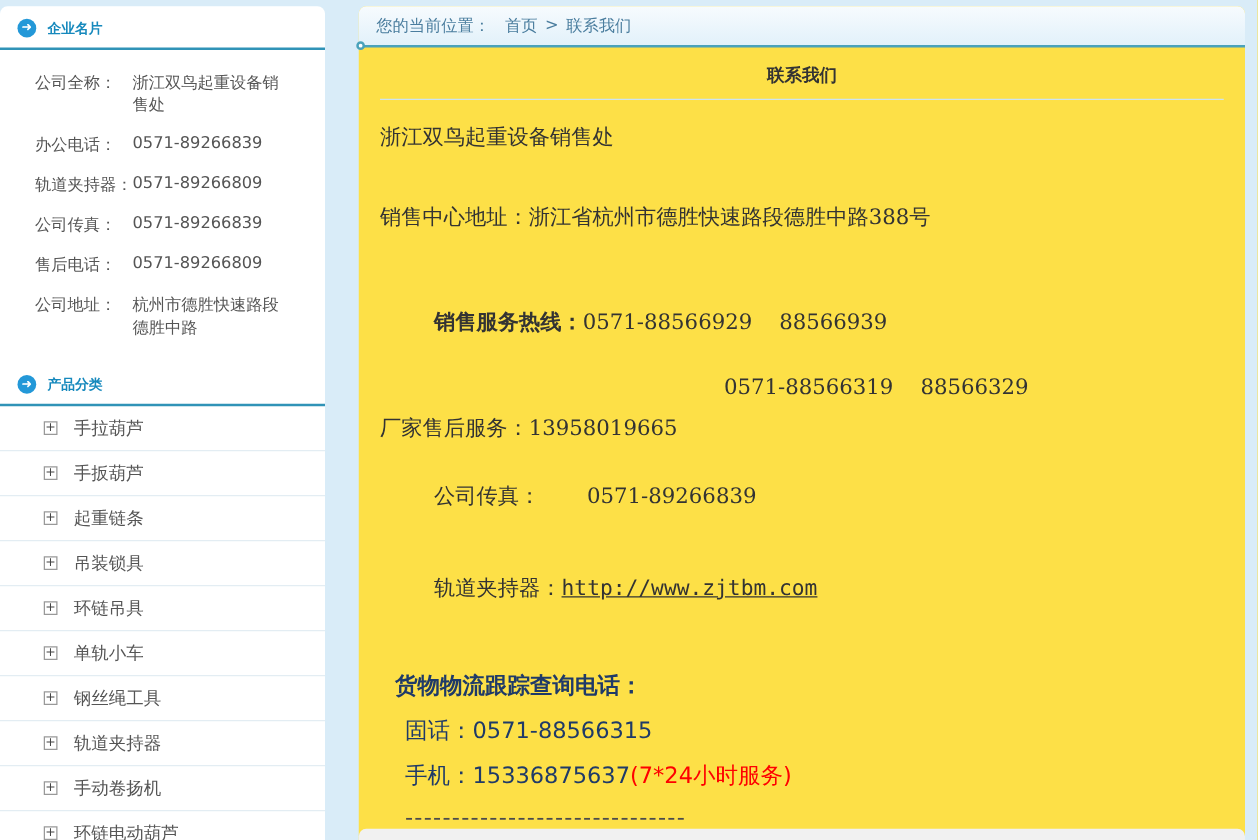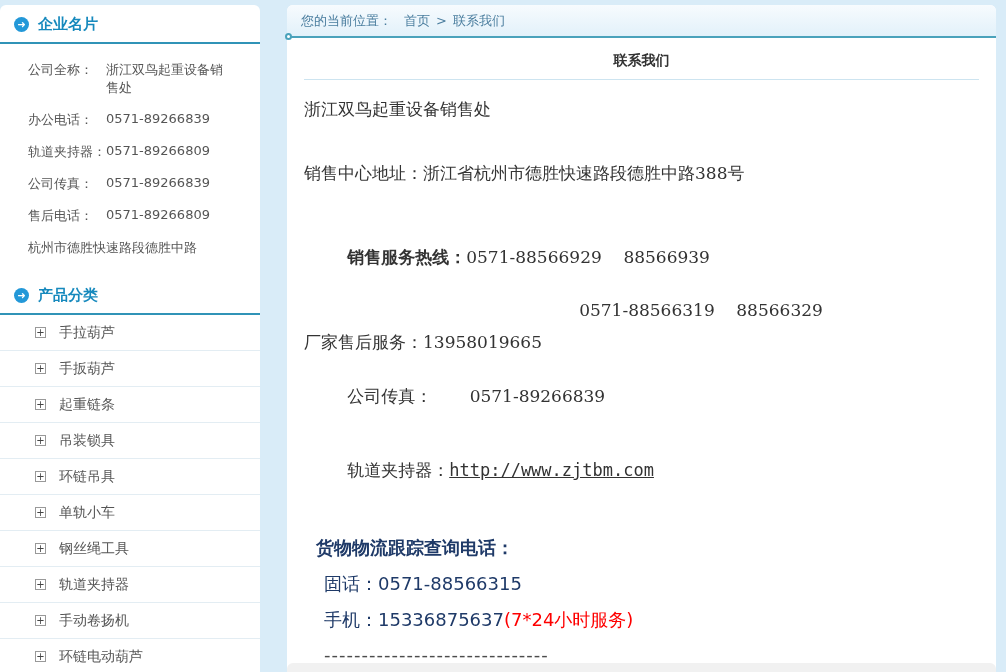--- a/index.html
+++ b/index.html
@@ -30,21 +30,21 @@
     background: #2398d8;
     border-radius: 50%;
     color: #fff;
     font-size: 10px;
     line-height: 15px;
     text-align: center;
     flex: 0 0 15px;
   }
   .side-header .hdr-title {
     color: #1689bd;
-    font-size: 15px;
+    font-size: 11px;
     font-weight: bold;
   }
 
   .card-rows { padding: 10px 0 12px 0; }
   .card-row {
     display: flex;
     padding: 7px 28px;
     font-size: 13px;
     color: #555555;
   }
@@ -71,21 +71,21 @@
     font-size: 10px;
     line-height: 9px;
     text-align: center;
     flex: 0 0 11px;
   }
 
   
   .main {
     position: absolute;
     left: 287px; top: 5px; right: 10px; bottom: 0;
-    background: #ffffff;
+    background: #fde047;
     border-radius: 6px 6px 0 0;
   }
   .breadcrumb-bar {
     height: 31px;
     display: flex;
     align-items: center;
     padding: 0 14px;
     background: linear-gradient(#f7fbfe, #e2f1fa);
     border-radius: 6px 6px 0 0;
     font-size: 13px;
@@ -192,20 +192,21 @@
     </div>
     <div class="card-row">
       <span class="lbl">公司传真：</span>
       <span class="val">0571-89266839</span>
     </div>
     <div class="card-row">
       <span class="lbl">售后电话：</span>
       <span class="val">0571-89266809</span>
     </div>
     <div class="card-row">
+      <span class="lbl">公司地址：</span>
       <span class="val">杭州市德胜快速路段德胜中路</span>
     </div>
   </div>
 
   <div class="side-header">
     <span class="hdr-icon">➜</span>
     <span class="hdr-title">产品分类</span>
   </div>
 
   <ul class="cat-list">

